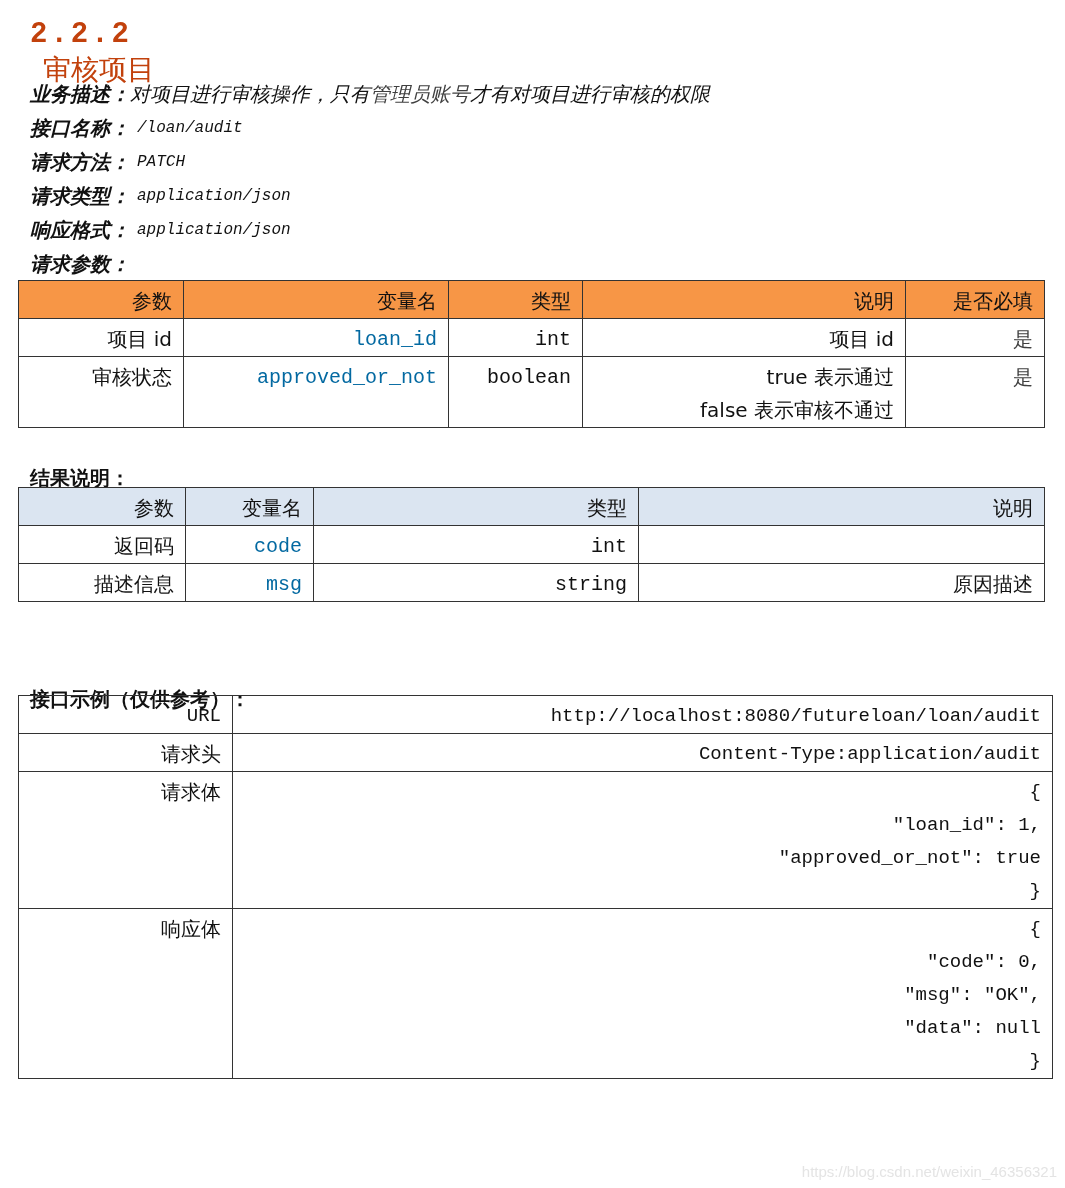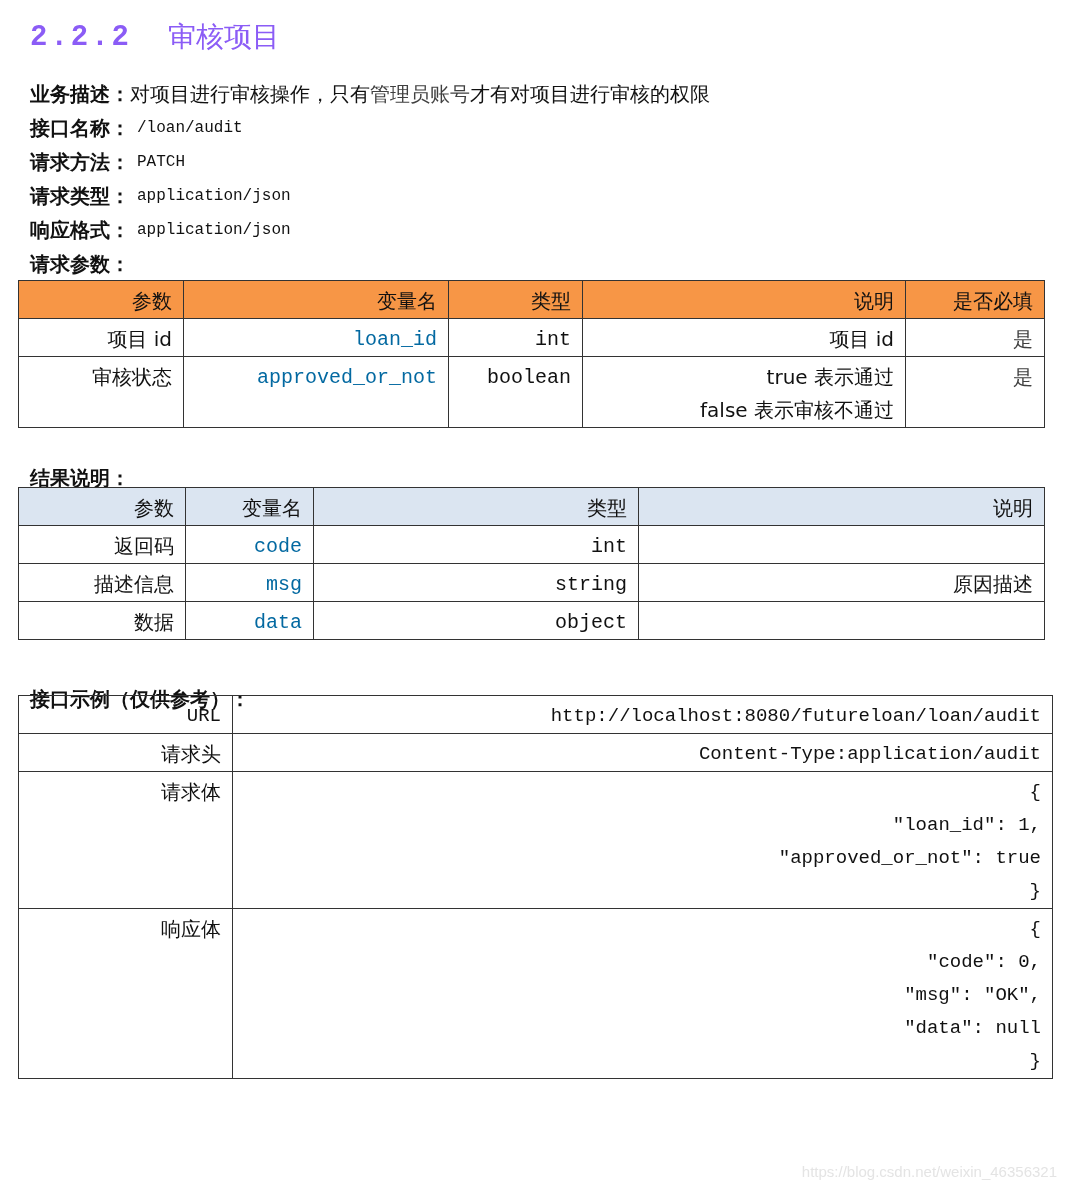--- a/index.html
+++ b/index.html
@@ -1,23 +1,23 @@
 <!DOCTYPE html>
 <html><head>
 <meta charset="utf-8">
 <style>
   html, body { margin:0; padding:0; background:#ffffff; }
   body { width:1065px; height:1188px; position:relative; overflow:hidden;
          font-family:"DejaVu Sans", sans-serif; color:#111; }
   .mono { font-family:"Liberation Mono","DejaVu Sans Mono", monospace; }
-  .heading { position:absolute; left:30px; top:18px; color:#8b5cf6; font-size:29px; display:flex; align-items:center; }
+  .heading { position:absolute; left:30px; top:18px; color:#c2410c; font-size:29px; display:flex; align-items:center;flex-direction:column; }
   .heading .num { font-family:"Liberation Mono","DejaVu Sans Mono", monospace; font-weight:bold; letter-spacing:3px; width:138px; }
   .heading .title { font-size:28px; }
   .meta { position:absolute; left:30px; font-size:20px; line-height:34px; }
-  .meta .row { display:flex; align-items:center; white-space:nowrap; }
+  .meta .row { display:flex; align-items:center; white-space:nowrap;font-style:italic; }
   .meta .lbl { font-weight:bold; }
   .meta .val { font-family:"Liberation Mono","DejaVu Sans Mono", monospace; font-size:16px;margin-left:7px; }
   .meta .txt { font-size:20px; }
   .red { color:#404040; }
   .blue { color:#0369a1; }
   table { border-collapse:collapse; position:absolute; table-layout:fixed; }
   td, th { border:1px solid #333; font-weight:normal; text-align:right; vertical-align:top;
            padding:4px 11px 0 11px; font-size:20px; line-height:33px; }
   .t1 { left:18px; top:280px; width:1026px; }
   .t1 th { background:#f79646; height:30px; }
@@ -123,26 +123,20 @@
     <td class="mono blue">code</td>
     <td class="mono">int</td>
     <td></td>
   </tr>
   <tr>
     <td>描述信息</td>
     <td class="mono blue">msg</td>
     <td class="mono">string</td>
     <td>原因描述</td>
   </tr>
-  <tr>
-    <td>数据</td>
-    <td class="mono blue">data</td>
-    <td class="mono">object</td>
-    <td></td>
-  </tr>
 </tbody>
   </table>
 
 <div class="sec" style="top:686px;">接口示例（仅供参考）：</div>
 
 <table class="t3">
   <colgroup>
       <col style="width:214px">
       <col style="width:820px">
     </colgroup>

